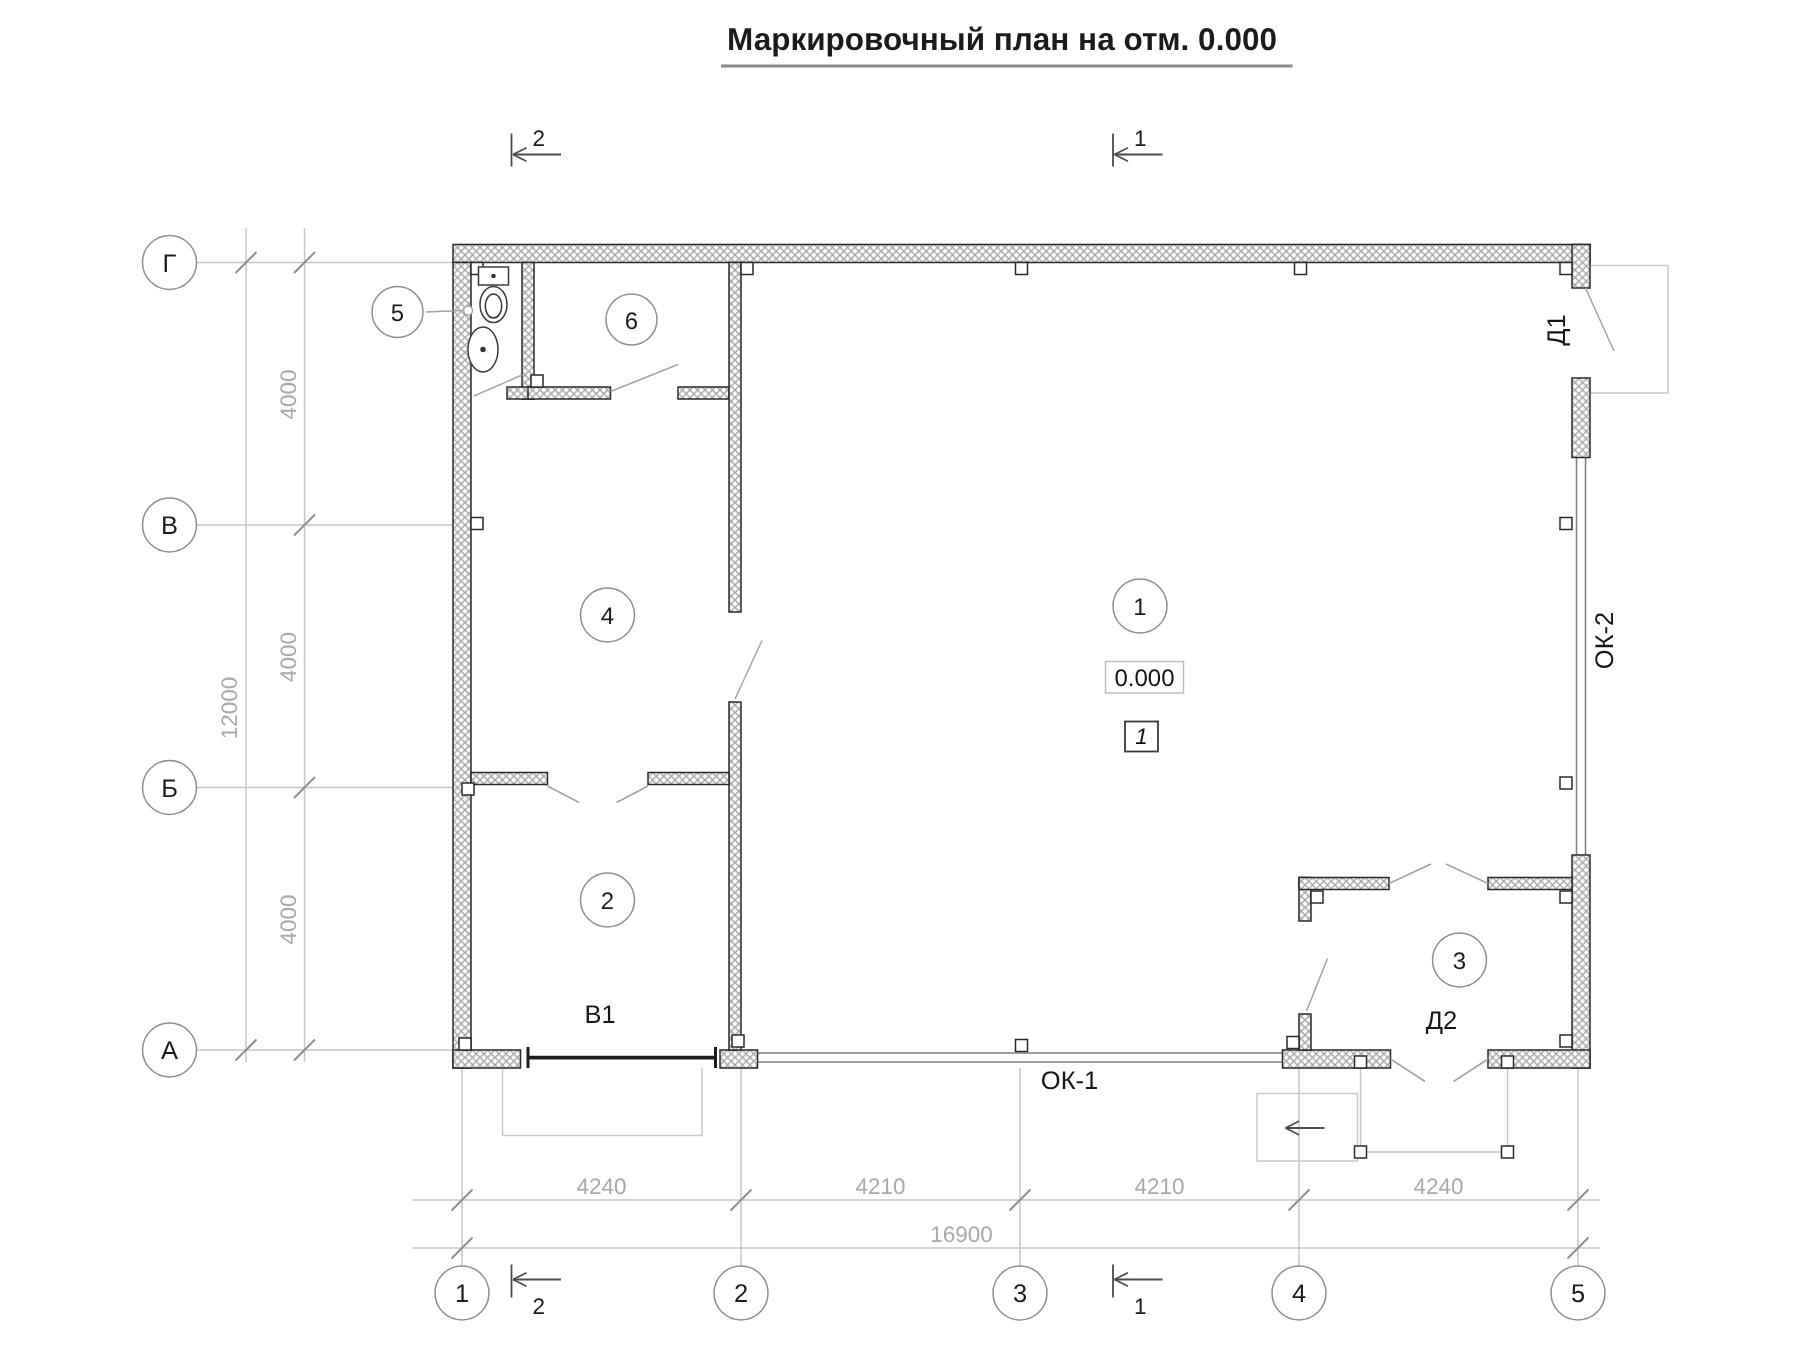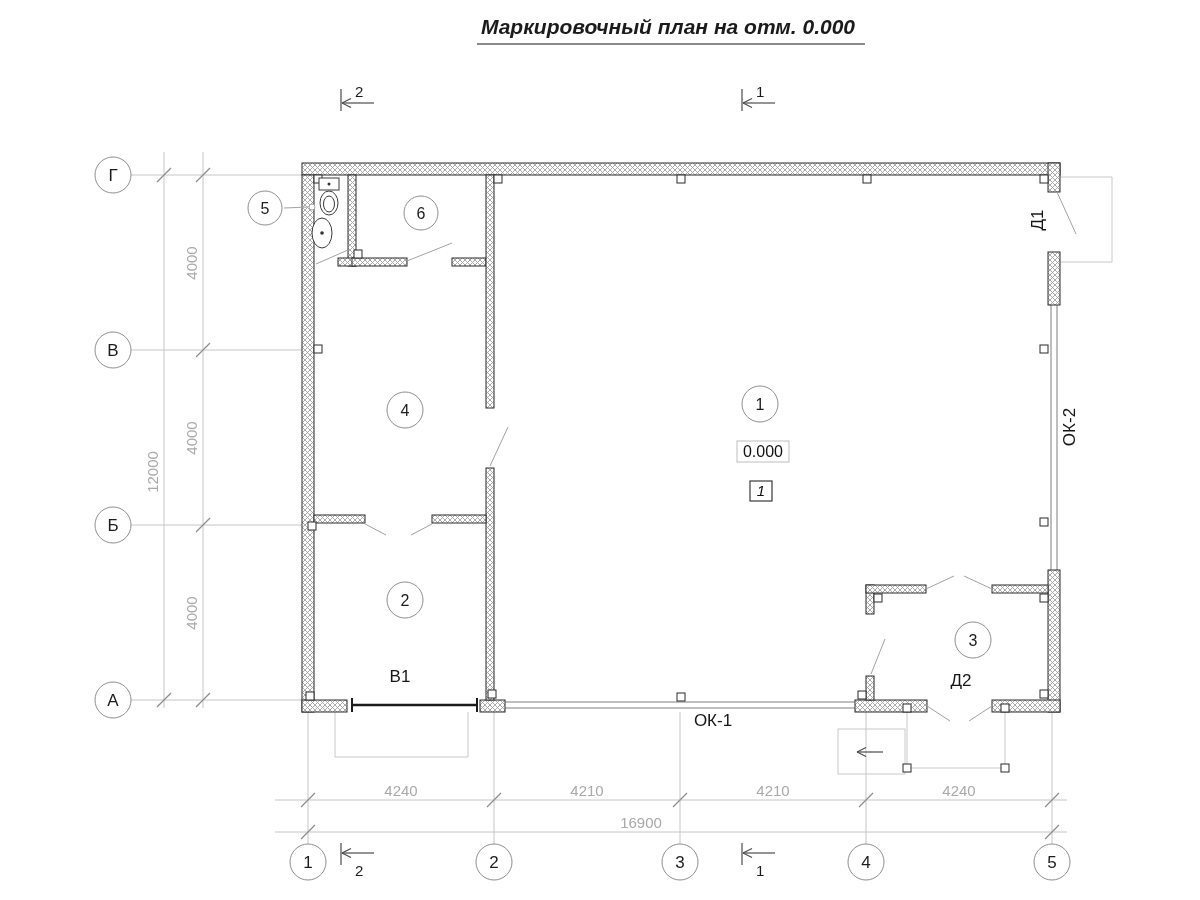--- a/index.html
+++ b/index.html
@@ -3,21 +3,21 @@
 <meta charset="utf-8">
 <style>
   html,body{margin:0;padding:0;}
   body{
     width:1200px;height:900px;background:#fff;position:relative;
     font-family:"Liberation Sans",sans-serif;overflow:hidden;
   }
   #drawing{position:absolute;left:0;top:0;}
   .page-title{
     position:absolute;top:15px;left:671px;transform:translateX(-50%);
-    font-size:21px;font-style:italic;font-weight:700;color:#1b1b1b;
+    font-size:21px;font-weight:700;color:#1b1b1b;
     border-bottom:2px solid #8a8a8a;padding:0 10px 4px 4px;white-space:nowrap;
   }
   svg text{font-family:"Liberation Sans",sans-serif;}
   .ax{stroke:#c6c6c6;stroke-width:1;}
   .tick{stroke:#8d8d8d;stroke-width:1.3;}
   .dim{font-size:15px;fill:#a9a9a9;text-anchor:middle;}
   .gridlbl{font-size:17px;fill:#1c1c1c;text-anchor:middle;}
   .roomnum{font-size:16px;fill:#1c1c1c;text-anchor:middle;}
   .lbl{font-size:17px;fill:#161616;text-anchor:middle;}
   .sec{font-size:15px;fill:#1c1c1c;}

